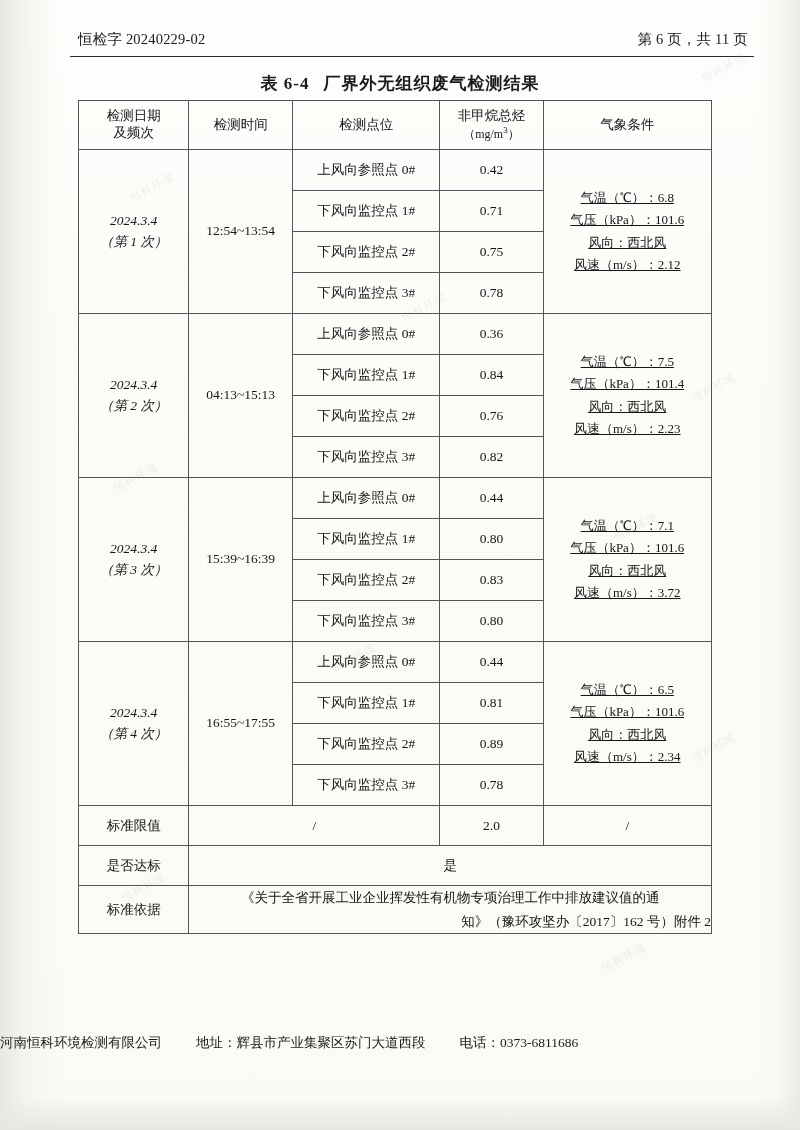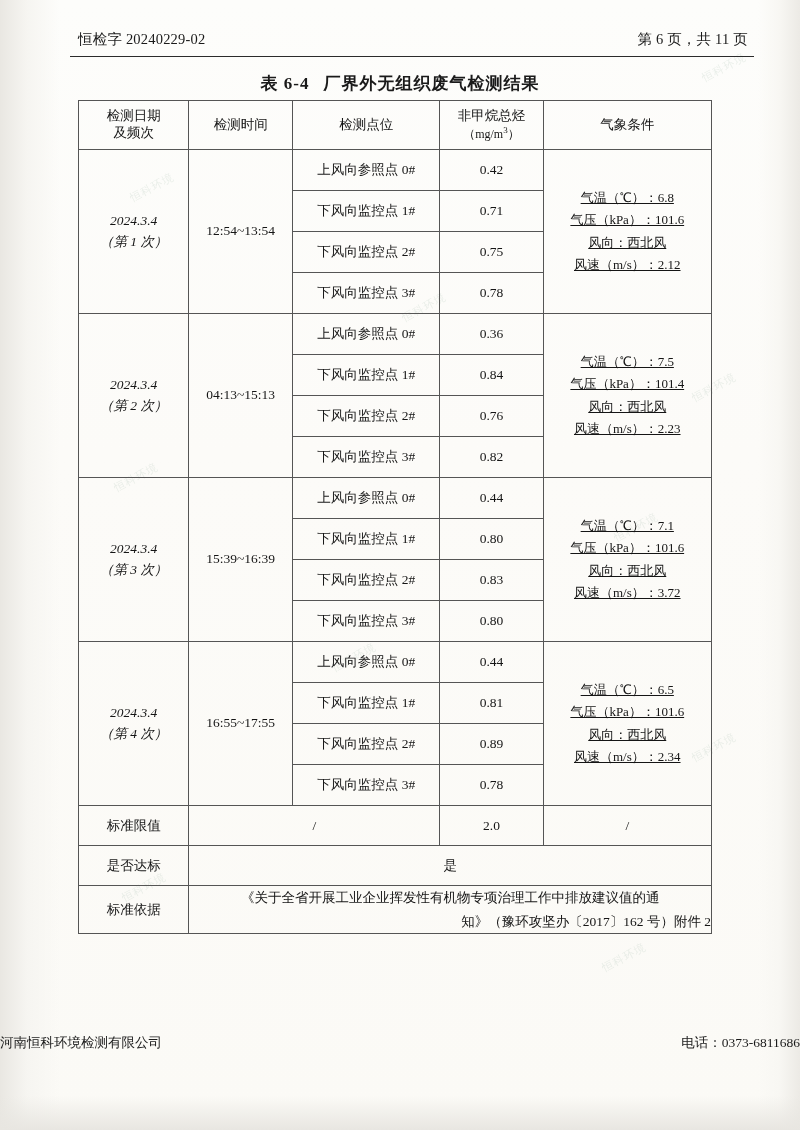--- a/index.html
+++ b/index.html
@@ -130,21 +130,21 @@
     line-height: 1.75;
     font-size: 13.5px;
   }
   .row-tall { height: 40px; }
 
   .footer {
     position: absolute;
     left: 0; right: 0;
     bottom: 78px;
     display: flex;
-    justify-content: space-between;
+    justify-content: flex-start;
     gap: 34px;
     font-size: 13.5px;
     color: #1a1a1a;
   }
 
   
   .wm {
     position: absolute;
     color: rgba(150, 175, 160, 0.18);
     font-size: 11px;
@@ -331,16 +331,17 @@
         <td class="std-basis-text" colspan="4">
           <div>《关于全省开展工业企业挥发性有机物专项治理工作中排放建议值的通</div>
           <div style="text-align:right">知》（豫环攻坚办〔2017〕162 号）附件 2</div>
         </td>
       </tr>
     </tbody>
   </table>
 
   <div class="footer">
     <span>河南恒科环境检测有限公司</span>
+    <span>地址：辉县市产业集聚区苏门大道西段</span>
     <span>电话：0373-6811686</span>
   </div>
 
 </div>
 
 </body></html>

